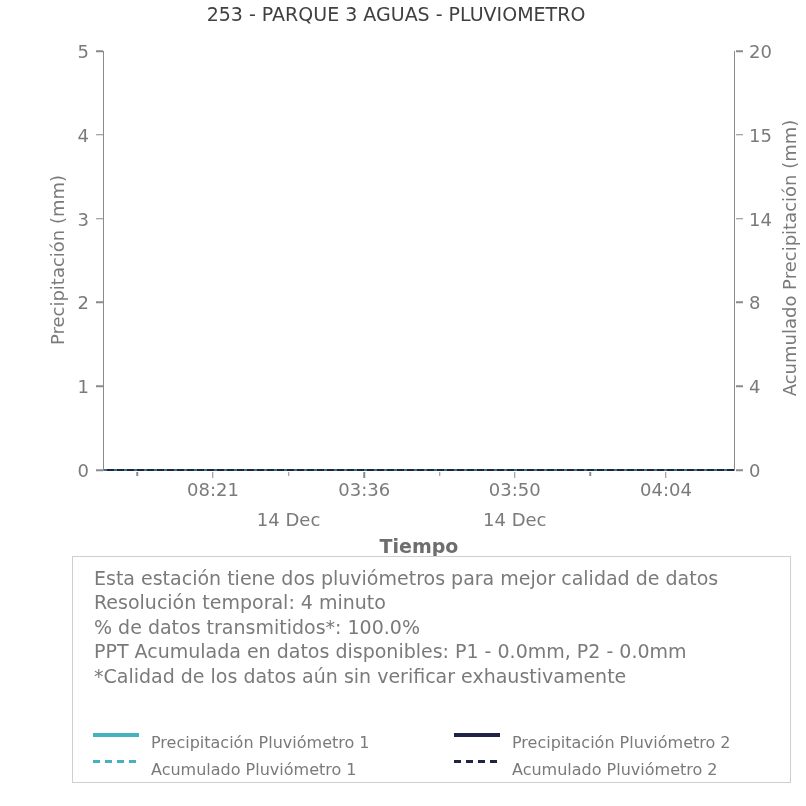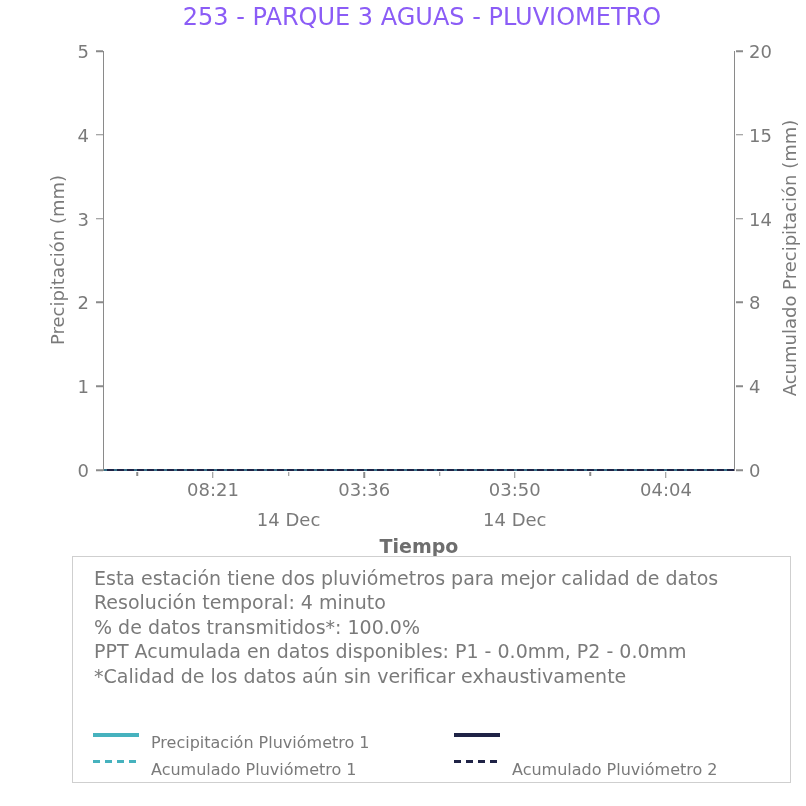--- a/index.html
+++ b/index.html
@@ -4,22 +4,22 @@
 <style>
   html,body{margin:0;padding:0;background:#ffffff;}
   #canvas{
     position:relative;width:806px;height:806px;background:#ffffff;overflow:hidden;
     font-family:"DejaVu Sans","Liberation Sans",sans-serif;color:#7a7a7a;
   }
   .abs{position:absolute;}
 
   
   .chart-title{
-    left:422px;top:3px;transform:translateX(-50%);
-    font-size:24px;color:#8b5cf6;white-space:nowrap;
+    left:396px;top:3px;transform:translateX(-50%);
+    font-size:19px;color:#404040;white-space:nowrap;
   }
 
   
   #plot{
     left:103px;top:51px;width:630px;height:419px;
     border-left:1.5px solid #8a8a8a;
     border-right:1.5px solid #8a8a8a;
     border-bottom:1.5px solid #8a8a8a;
     box-sizing:content-box;
   }
@@ -130,20 +130,21 @@
         <p>PPT Acumulada en datos disponibles: P1 - 0.0mm, P2 - 0.0mm</p>
         <p>*Calidad de los datos aún sin verificar exhaustivamente</p>
       </div>
     <div id="legend-entries">
         <div class="legend-entry" style="left: 20px; top: 176px;">
           <div class="legend-swatch solid" style="background: rgb(70, 178, 190);"></div>
           <div class="legend-label">Precipitación Pluviómetro 1</div>
         </div>
         <div class="legend-entry" style="left: 381px; top: 176px;">
           <div class="legend-swatch solid" style="background: rgb(31, 35, 70);"></div>
+          <div class="legend-label">Precipitación Pluviómetro 2</div>
         </div>
         <div class="legend-entry" style="left: 20px; top: 203px;">
           <div class="legend-swatch dashed" style="background: repeating-linear-gradient(90deg, rgb(70, 178, 190) 0px, rgb(70, 178, 190) 7px, transparent 7px, transparent 12px);"></div>
           <div class="legend-label">Acumulado Pluviómetro 1</div>
         </div>
         <div class="legend-entry" style="left: 381px; top: 203px;">
           <div class="legend-swatch dashed" style="background: repeating-linear-gradient(90deg, rgb(31, 35, 70) 0px, rgb(31, 35, 70) 7px, transparent 7px, transparent 12px);"></div>
           <div class="legend-label">Acumulado Pluviómetro 2</div>
         </div>
       </div>

